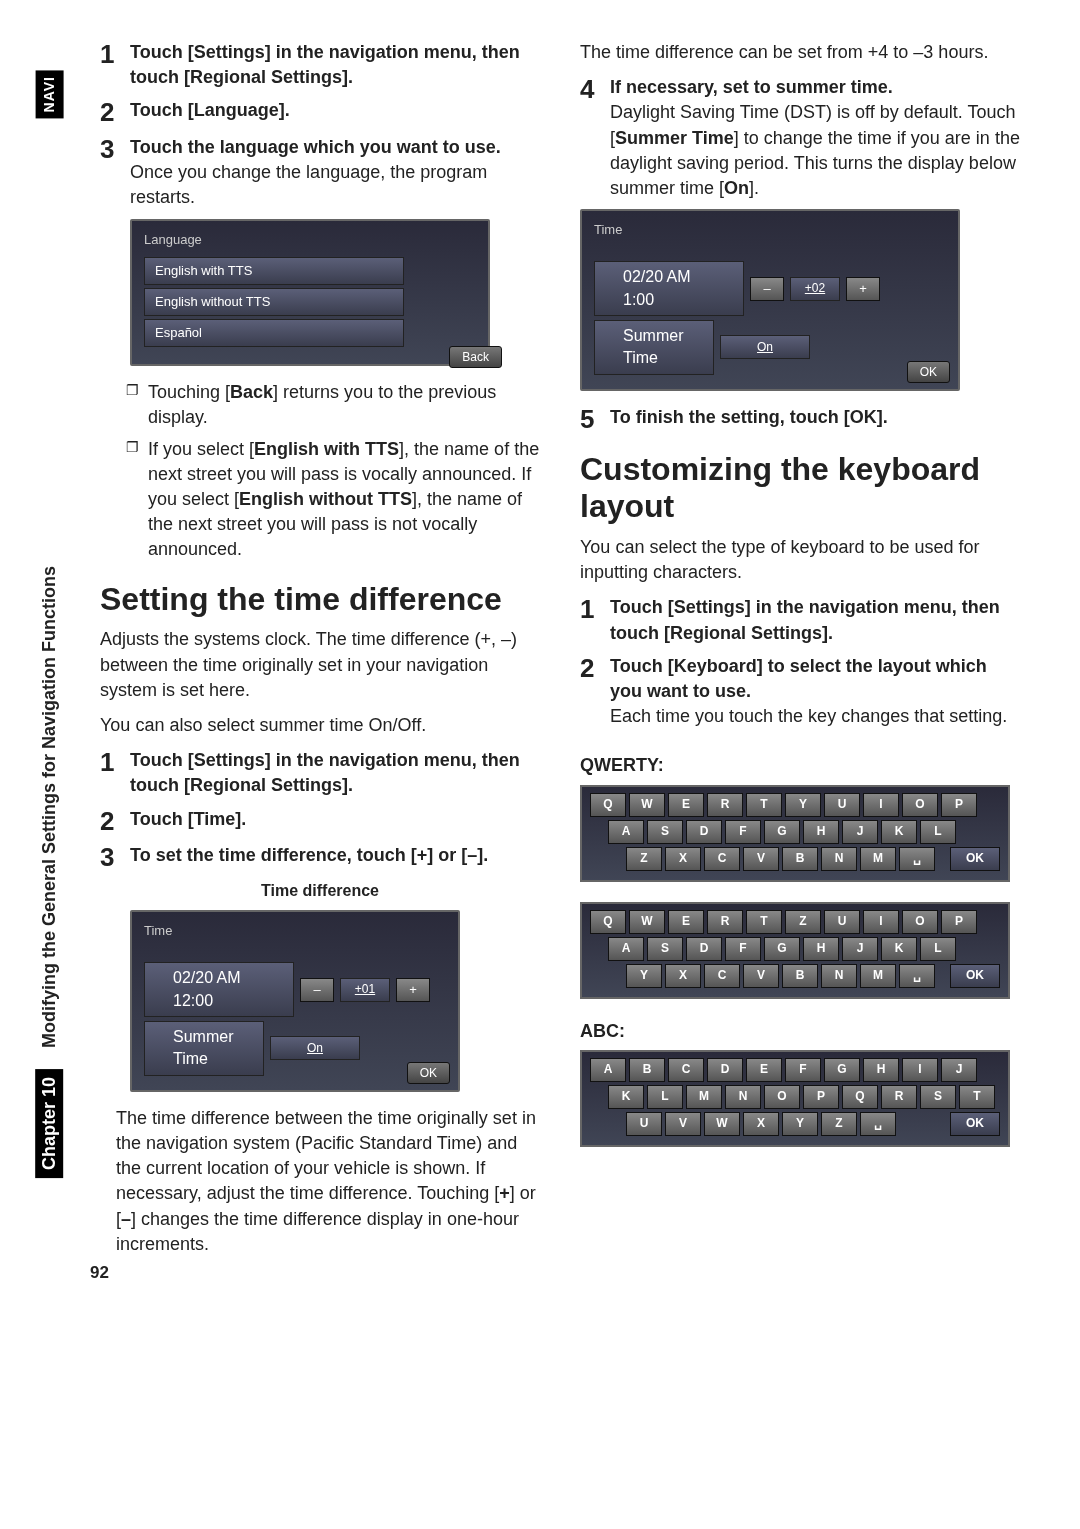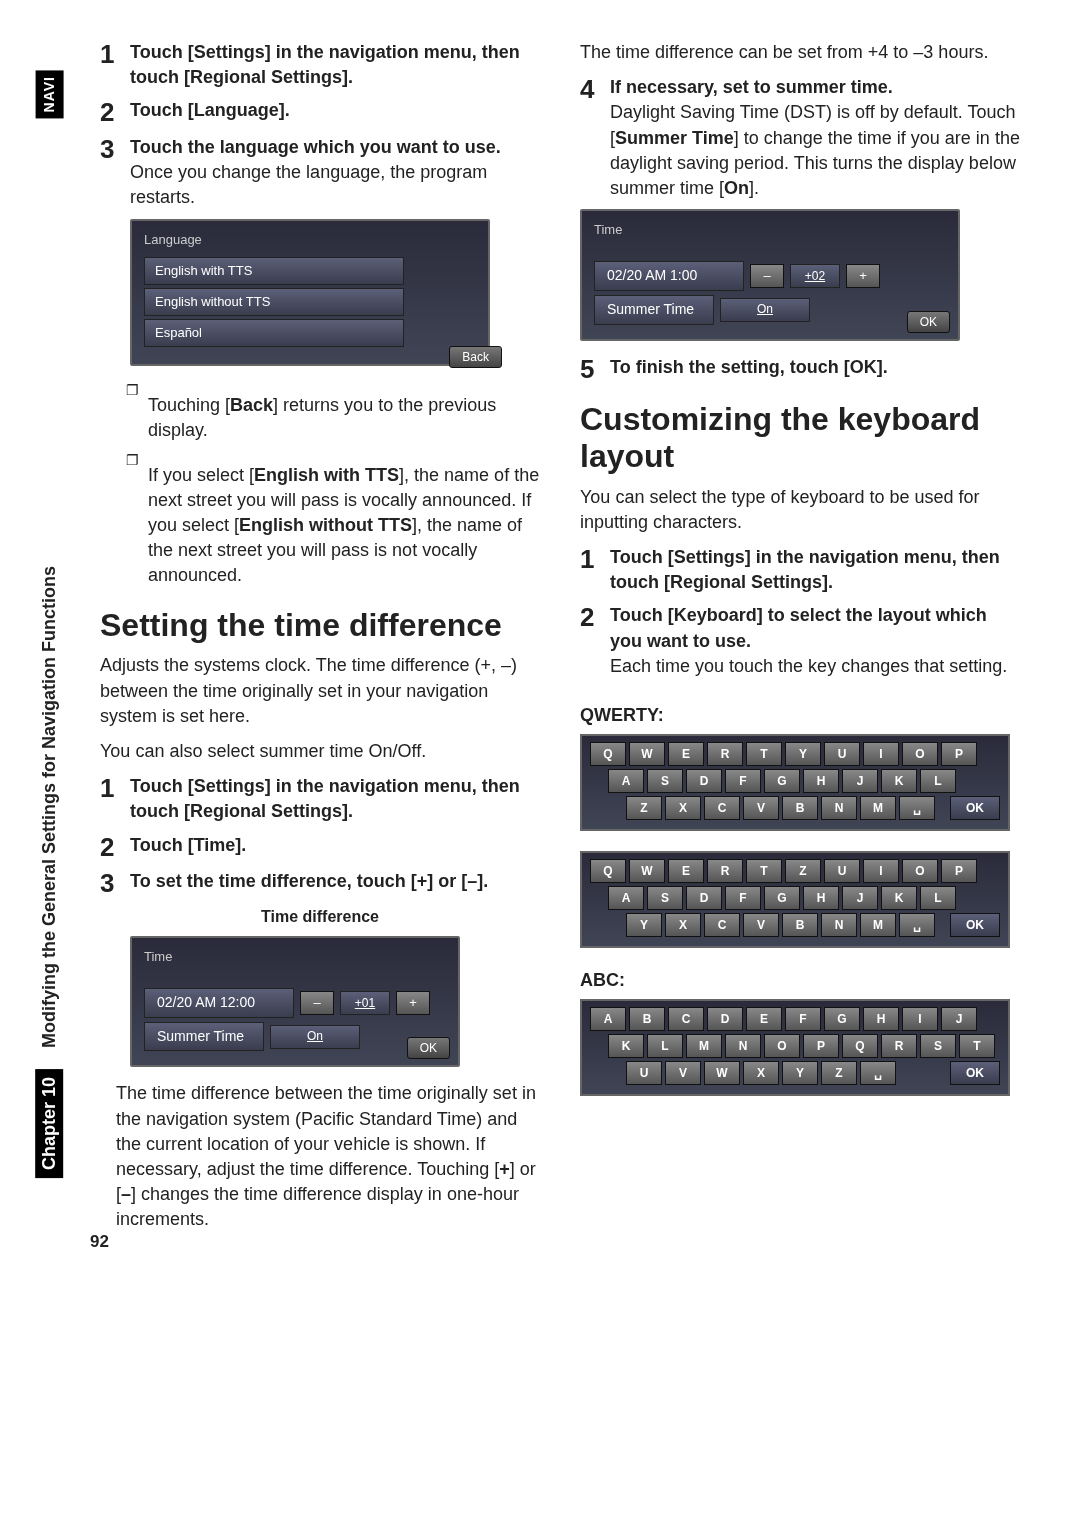--- a/index.html
+++ b/index.html
@@ -71,21 +71,21 @@
     font-weight: 900;
     margin: 18px 0 10px 0;
     line-height: 1.15;
   }
   .para { margin-bottom: 10px; }
   .bullet { display:flex; margin: 6px 0 6px 26px; }
   .bullet-mark {
     width: 22px; flex-shrink:0;
     font-size: 14px; line-height:1.5;
   }
-  .bullet-body { flex:1;margin-top:13px; }
+  .bullet-body { flex:1; }
   .bold { font-weight: bold; }
   .indent { margin-left: 16px; }
   .caption { text-align:center; font-weight:bold; font-size:16px; margin:6px 0 4px; }
 
   
   .ui-box {
     border: 2px solid #666;
     background: linear-gradient(#2a2a3a, #404555);
     color: #ddd;
     font-size: 13px;
@@ -115,21 +115,21 @@
     border-radius:3px;
     cursor:pointer;
   }
   .btn-right { position:absolute; right:-14px; bottom:-4px; }
   .btn-right2 { position:absolute; right:8px; bottom:6px; }
 
   .time-row { display:flex; align-items:center; gap:6px; margin:22px 0 4px; }
   .time-label {
     background:linear-gradient(#5b5f78,#3a3d4e);
     border:1px solid #222; color:#fff;
-    padding:4px 12px; font-size:14px; width:150px;
+    padding:4px 28px; font-size:16px; width:150px;
   }
   .mini-btn {
     background:linear-gradient(#888,#555);
     border:1px solid #111; color:#fff;
     width:34px; height:24px; font-size:13px;
     display:flex; align-items:center; justify-content:center;
     cursor:pointer;
   }
   .val-box {
     background:linear-gradient(#5b5f78,#3a3d4e);
@@ -155,21 +155,21 @@
     cursor:pointer;
   }
   .key-ok {
     background:linear-gradient(#5b5f78,#3a3d4e);
     width:50px;
   }
   .kbd-row.offset1 { padding-left:18px; }
   .kbd-row.offset2 { padding-left:36px; }
   .kbd-label { font-weight:bold; margin:6px 0 4px; }
 
-  .page-num { position:absolute; bottom:29px; left:90px; font-weight:bold; font-size:17px; }
+  .page-num { position:absolute; bottom:22px; left:90px; font-weight:bold; font-size:17px; }
 </style>
 </head>
 <body>
 
 <div class="page-wrap">
   <div class="side-tabs">
     <div class="navi-tab">NAVI</div>
     <div class="vertical-label">
       <span class="chapter">Chapter 10</span>
       <span class="func-title">Modifying the General Settings for Navigation Functions</span>

